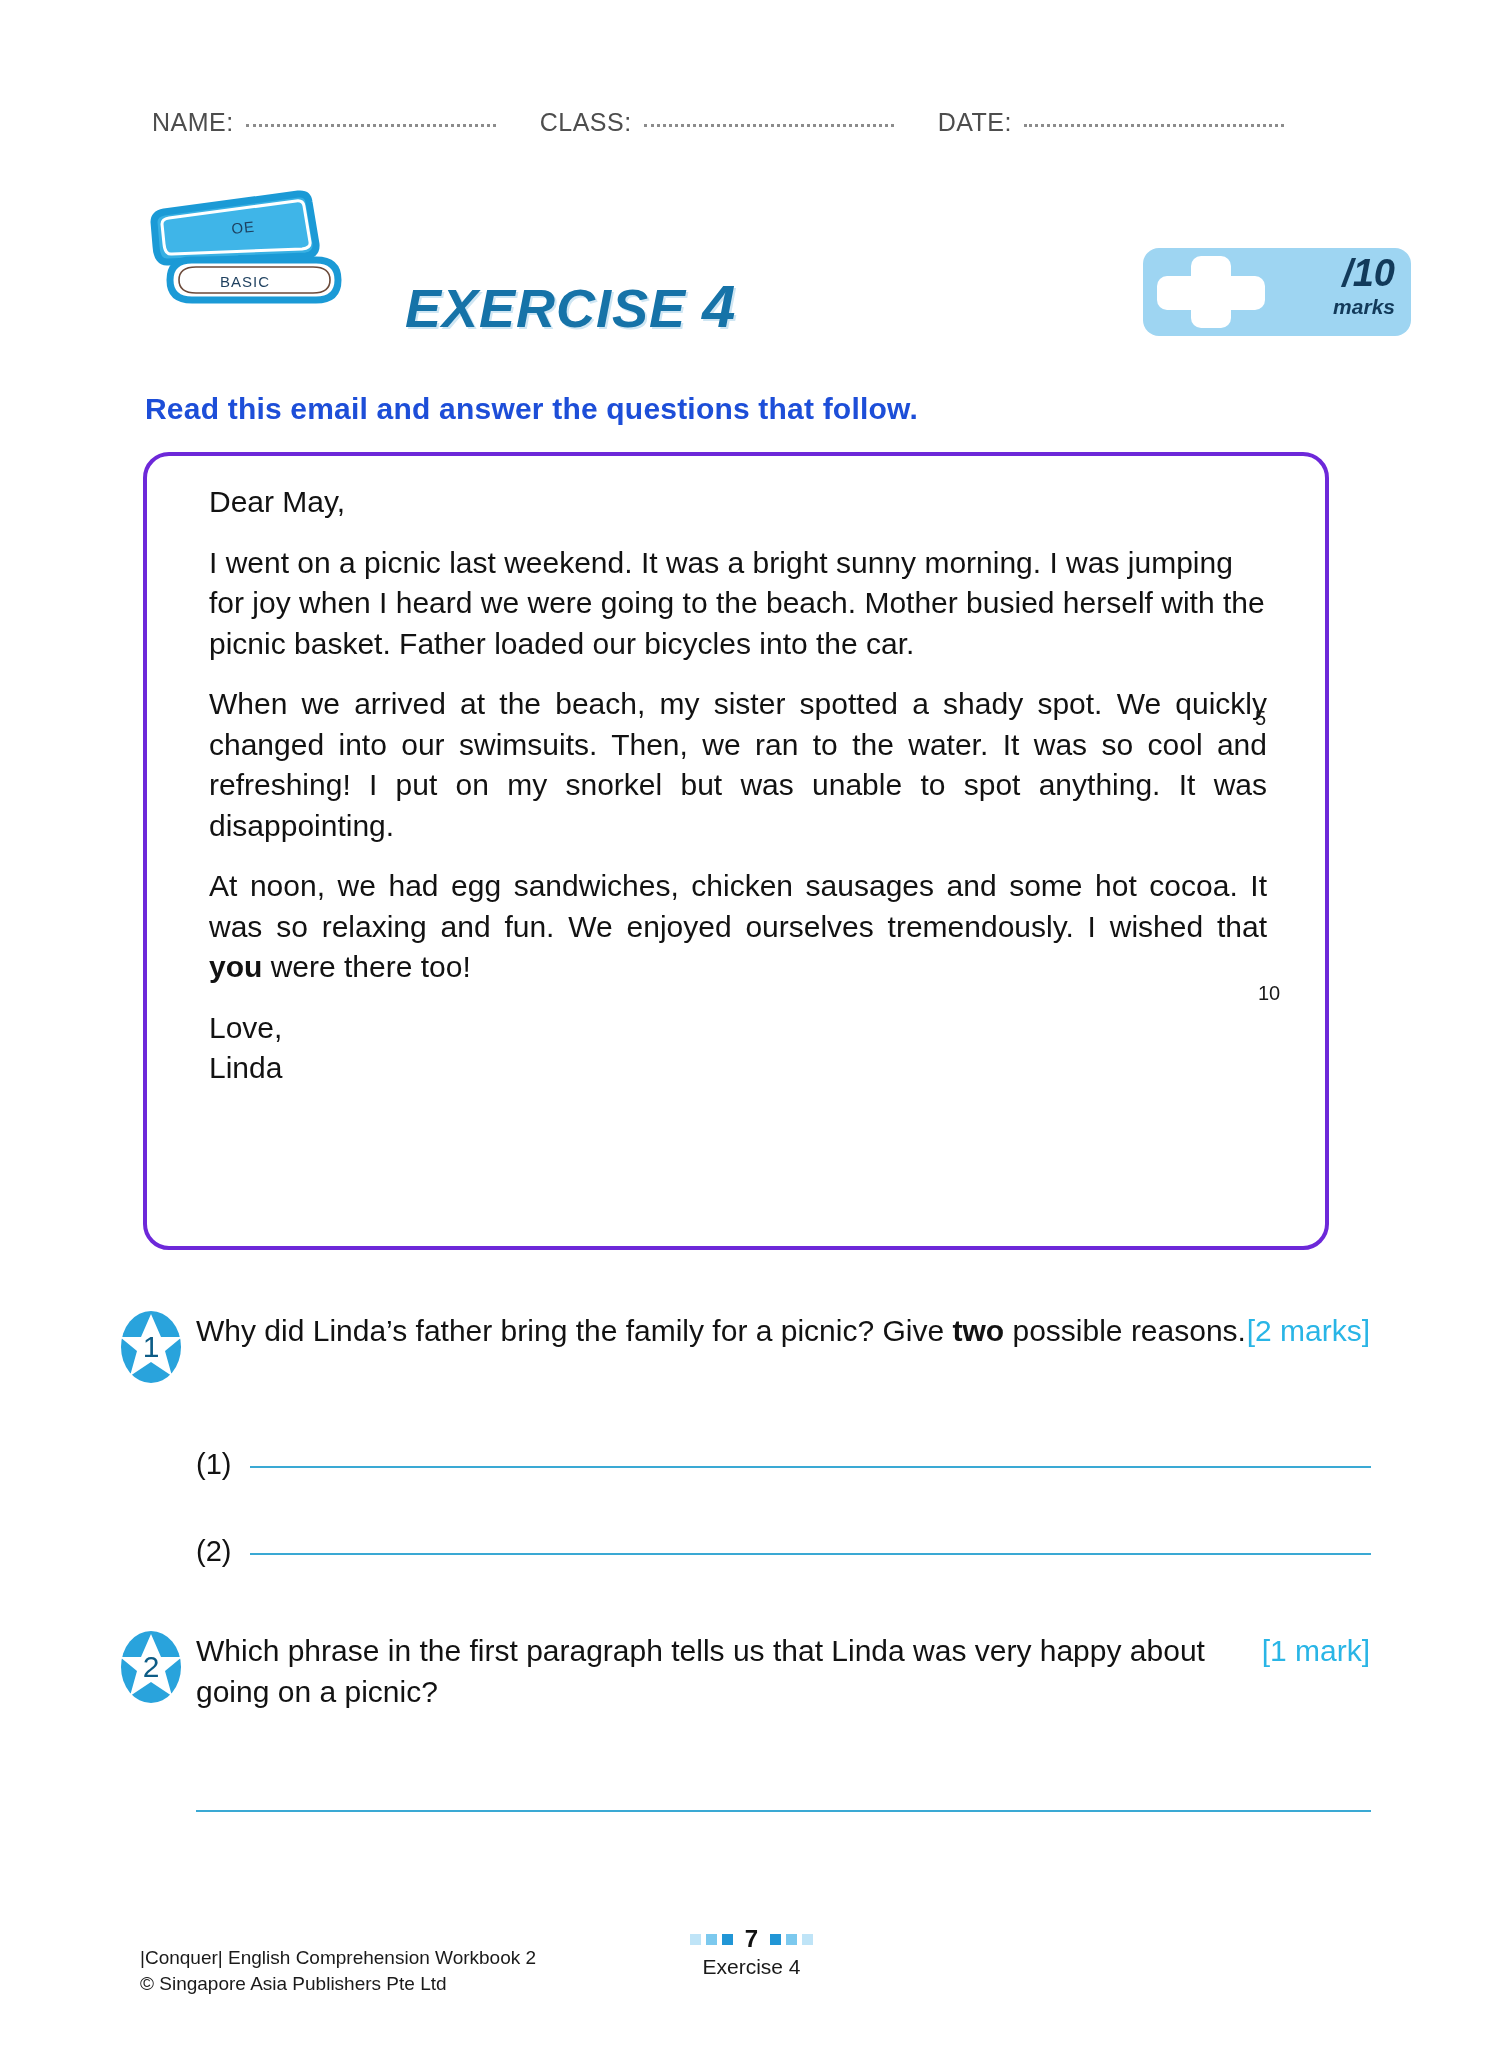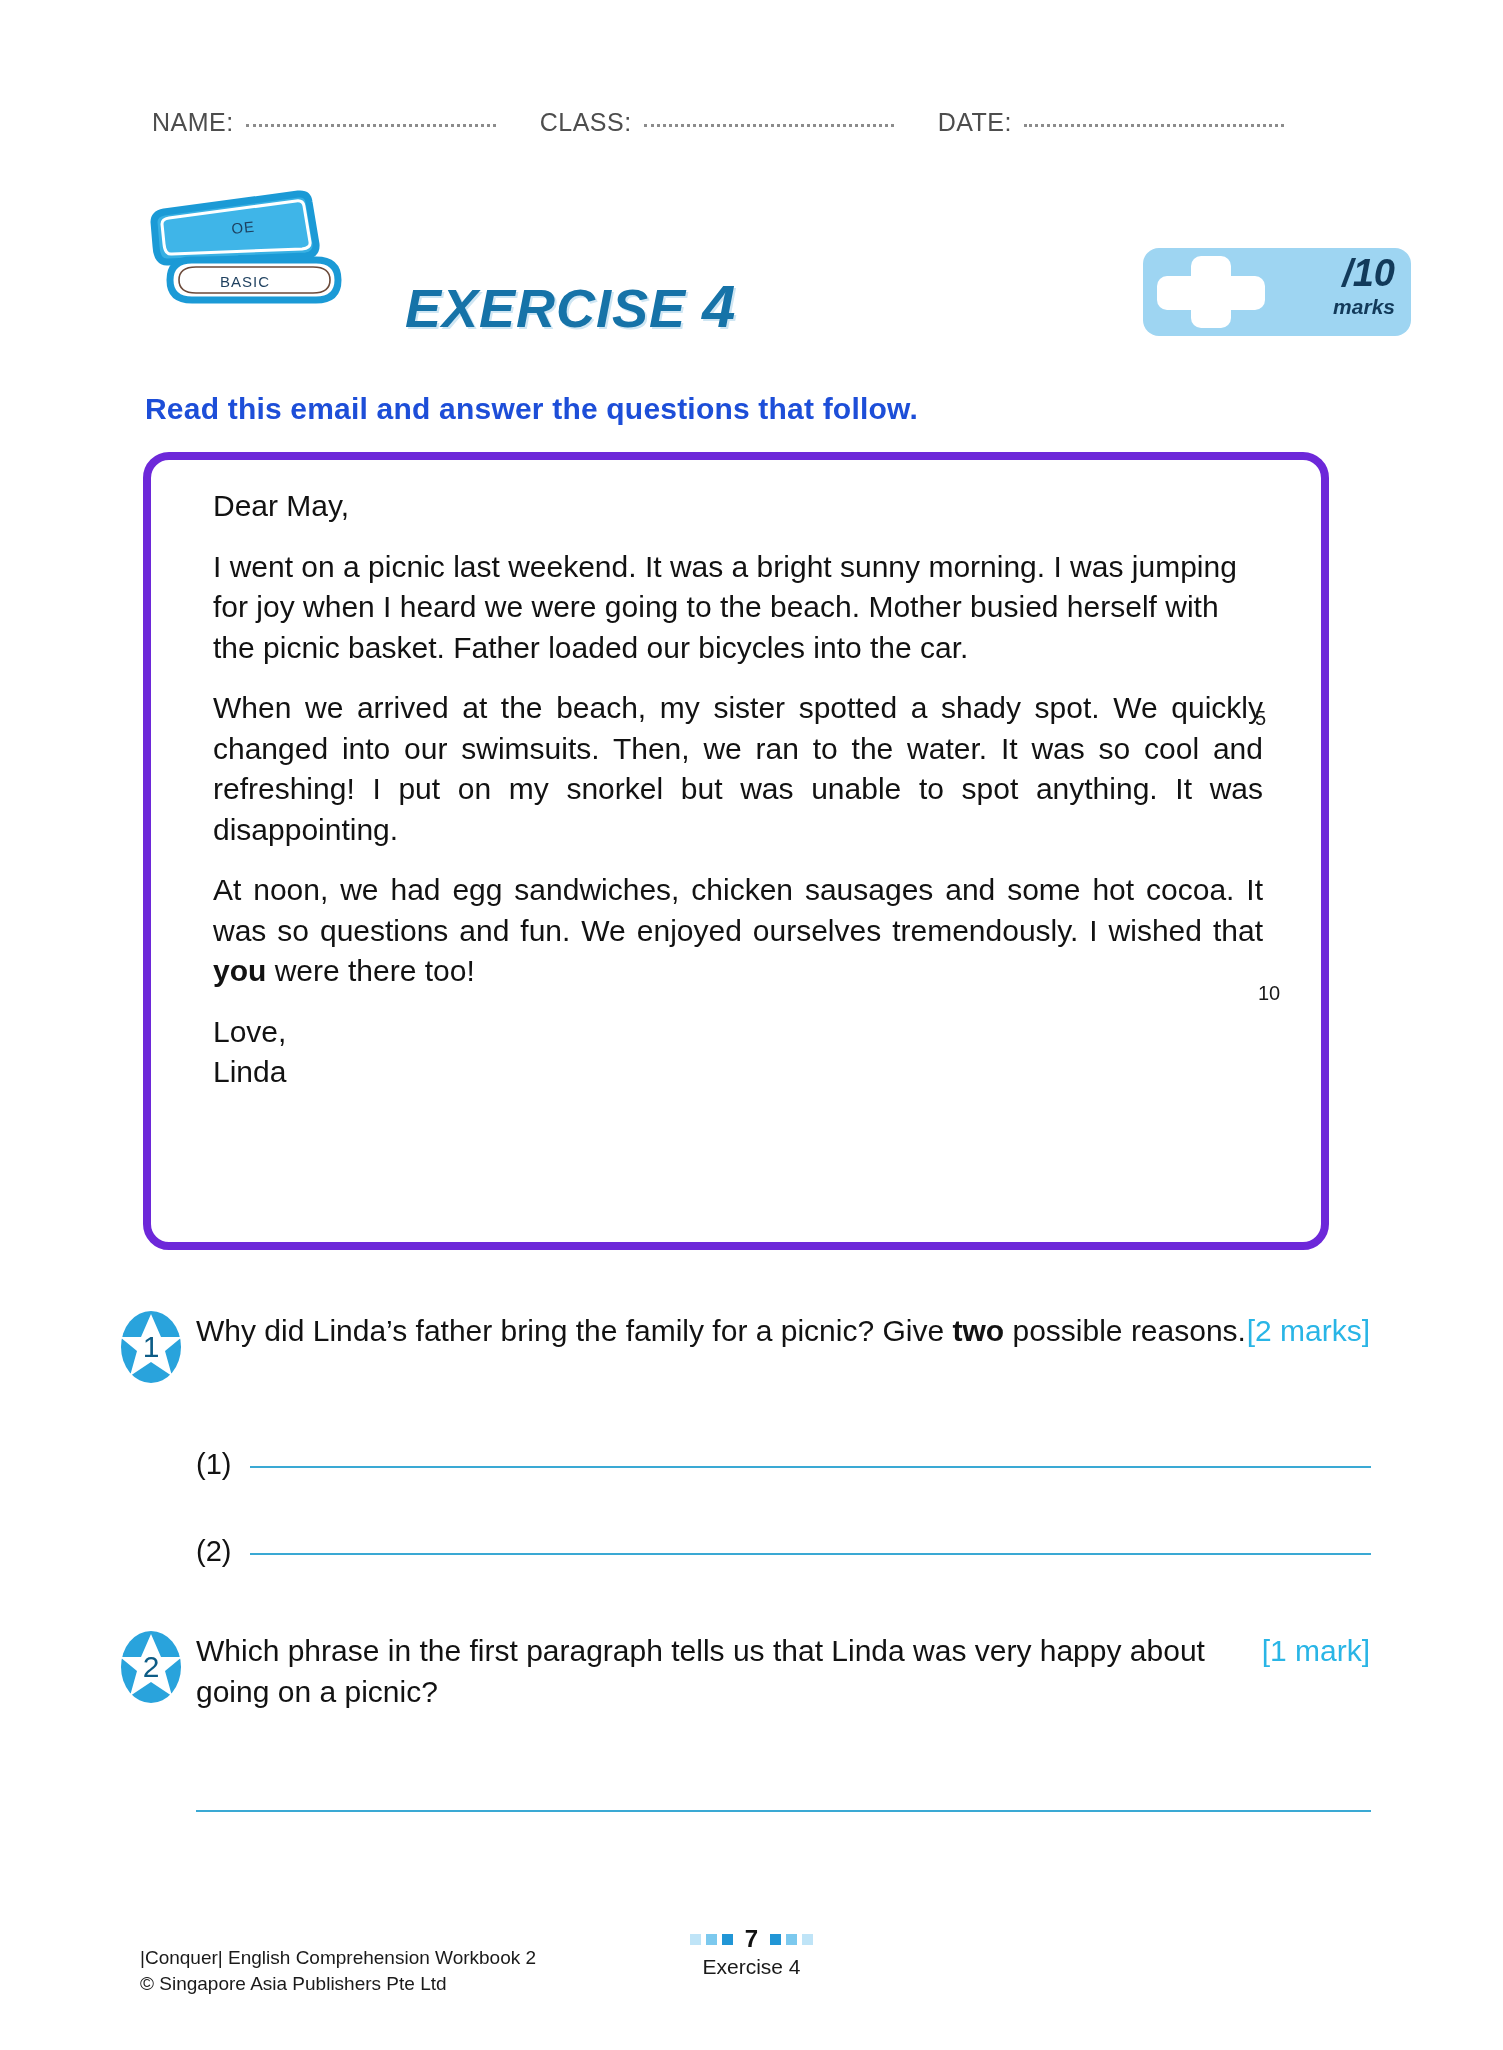--- a/index.html
+++ b/index.html
@@ -130,21 +130,21 @@
     letter-spacing: 0.2px;
   }
 
   
   .passage {
     position: absolute;
     left: 143px;
     top: 452px;
     width: 1186px;
     height: 798px;
-    border: 8px solid #6d28d9;
+    border: 4px solid #6d28d9;
     border-radius: 26px;
     background: #ffffff;
   }
   .passage-inner {
     position: relative;
     padding: 26px 58px 0 62px;
     font-size: 30px;
     line-height: 1.35;
     color: #121212;
   }
@@ -317,21 +317,21 @@
   </div>
 
   <div class="instruction">Read this email and answer the questions that follow.</div>
 
   <div class="passage">
     <div class="passage-inner">
       <div class="p-block">Dear May,</div>
       <div class="p-block">I went on a picnic last weekend. It was a bright sunny morning. I was jumping for joy when I heard we were going to the beach. Mother busied herself with the picnic basket. Father loaded our bicycles into the car.</div>
       <div class="p-block p-just">When we arrived at the beach, my sister spotted a shady spot. We quickly changed into our swimsuits. Then, we ran to the water. It was so cool and refreshing! I put on my snorkel but was unable to spot anything. It was disappointing.</div>
       <div class="p-block p-just">
-        <span>At noon, we had egg sandwiches, chicken sausages and some hot cocoa. It was so questions and fun. We enjoyed ourselves tremendously. I wished that </span><b>you</b><span> were there too!</span>
+        <span>At noon, we had egg sandwiches, chicken sausages and some hot cocoa. It was so relaxing and fun. We enjoyed ourselves tremendously. I wished that </span><b>you</b><span> were there too!</span>
       </div>
       <div class="p-block" style="margin-bottom:0">Love,</div>
       <div class="p-block">Linda</div>
     </div>
   </div>
 
   <div class="linenum n5">5</div>
   <div class="linenum n10">10</div>
 
   <div class="question q1">

